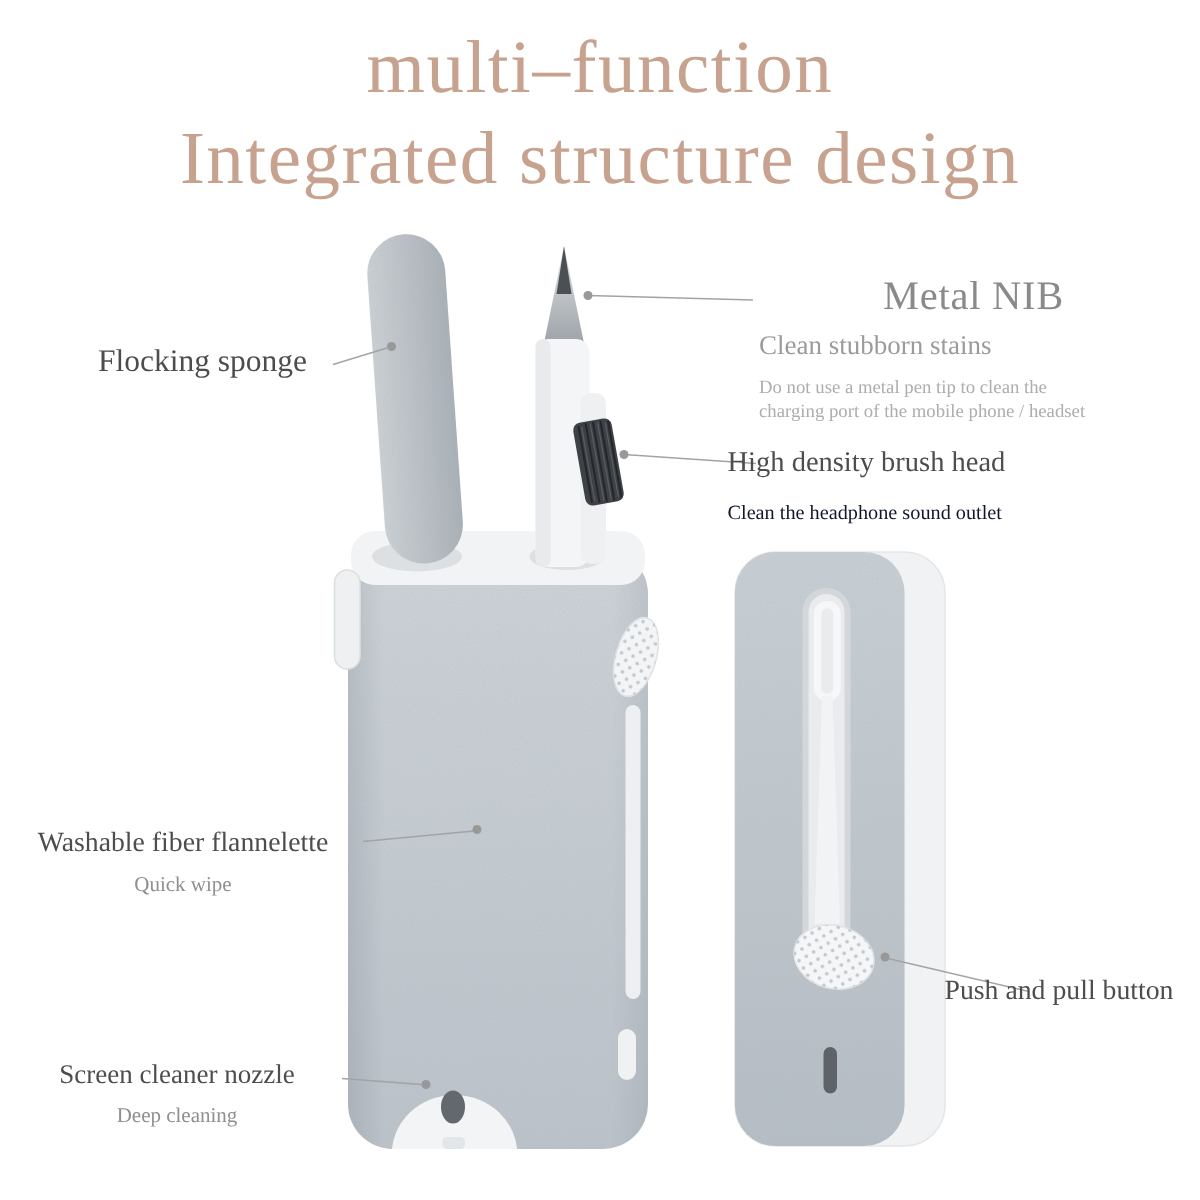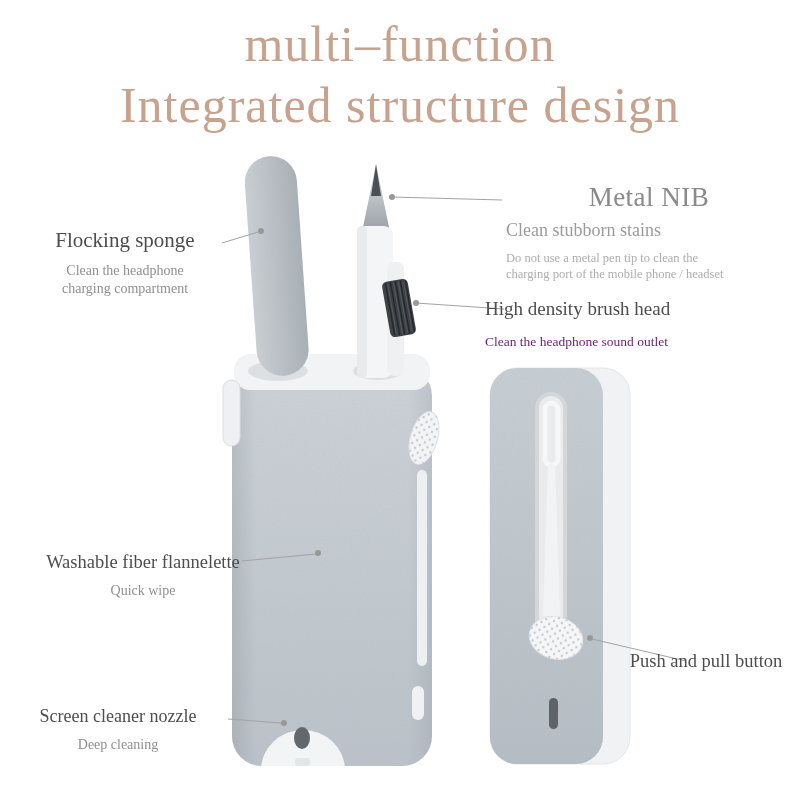--- a/index.html
+++ b/index.html
@@ -8,29 +8,29 @@
   .art{position:absolute;left:0;top:0;width:800px;height:800px;}
 
   .title{position:absolute;top:14px;left:0;right:0;text-align:center;color:#c6a28f;}
   .title .line{font-size:50px;line-height:61px;font-weight:400;letter-spacing:1px;}
 
   .callout{position:absolute;}
   .c-center{text-align:center;}
   .c-title{font-size:21px;color:#4d4d4d;}
   .c-desc{margin-top:9px;font-size:14px;line-height:18px;color:#8f8f8f;}
 
-  .flocking{left:18px;top:228px;width:214px;}
+  .flocking{left:28px;top:228px;width:214px;}
   .metal{left:506px;top:182px;width:286px;}
   .metal .m-title{font-size:27px;color:#8a8a8a;letter-spacing:.5px;text-align:center;}
   .metal .m-sub{margin-top:7px;font-size:18px;color:#9b9b9b;}
   .metal .m-note{margin-top:9px;font-size:12.5px;line-height:16px;color:#adadad;}
   .brush{left:485px;top:298px;width:292px;}
   .brush .c-title{font-size:19px;}
-  .brush .c-desc{margin-top:13px;font-size:13.5px;color:#701a75;}
-  .flannel{left:24px;top:552px;width:238px;}
+  .brush .c-desc{margin-top:13px;font-size:13.5px;color:#0f172a;}
+  .flannel{left:3px;top:552px;width:238px;}
   .flannel .c-title{font-size:18.5px;}
   .nozzle{left:12px;top:706px;width:212px;}
   .nozzle .c-title{font-size:18px;}
   .push{left:612px;top:651px;width:188px;}
   .push .c-title{font-size:18.5px;}
 </style>
 </head>
 <body>
 
 <div class="stage">
@@ -151,24 +151,20 @@
     </g>
   </svg>
 
   <div class="title">
     <div class="line">multi–function</div>
     <div class="line">Integrated structure design</div>
   </div>
 
   <div class="callout flocking c-center">
     <div class="c-title">Flocking sponge</div>
-    <div class="c-desc">
-      <div>Clean the headphone</div>
-      <div>charging compartment</div>
-    </div>
   </div>
 
   <div class="callout metal">
     <div class="m-title">Metal NIB</div>
     <div class="m-sub">Clean stubborn stains</div>
     <div class="m-note">
       <div>Do not use a metal pen tip to clean the</div>
       <div>charging port of the mobile phone / headset</div>
     </div>
   </div>

